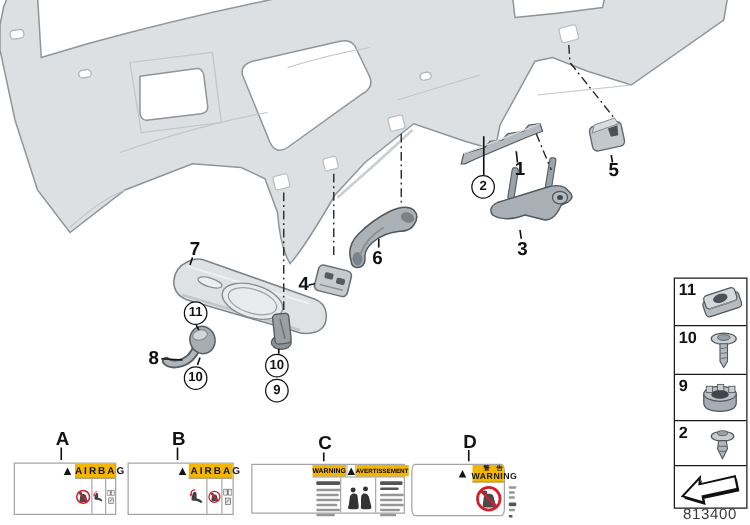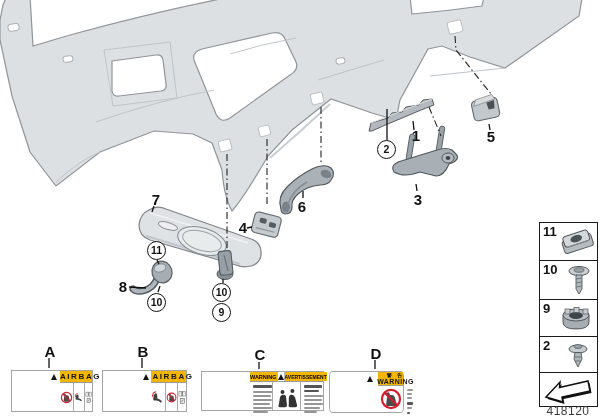--- a/index.html
+++ b/index.html
@@ -232,21 +232,21 @@
       <line x1="18" y1="22" x2="24" y2="22" stroke="#6d747a" stroke-width="1"></line>
     </svg>
   </div>
   <div class="sb-row sb-arrow">
     <svg width="55" height="32" viewBox="0 0 55 32">
       <path d="M6 24 L20 9 L19.5 14.5 L48 8 L50 18 L22 24 L23 29 Z" fill="#111" transform="translate(1.5,2)"></path>
       <path d="M6 24 L20 9 L19.5 14.5 L48 8 L50 18 L22 24 L23 29 Z" fill="#fff" stroke="#111" stroke-width="1.5"></path>
     </svg>
   </div>
 </div>
-<div id="docnum">418120</div>
+<div id="docnum">813400</div>
 
 <div class="wl" style="left:11px;top:370px;width:82px;height:42px">
   <div class="wl-head" style="height:11px">
     <span class="tri small"></span>
     <span class="airbag-txt">AIRBAG</span>
   </div>
   <div class="wl-body">
     <div class="wl-cell" style="flex:36">
       <svg width="27" height="27" viewBox="0 0 28 28">
         <path d="M8 19 q-1 4 3 4 h8 q3 0 2-3 l-2-8 q-1-3-4-3 h-2 q-3 0-4 3 z" fill="#4a4a4a"></path>

